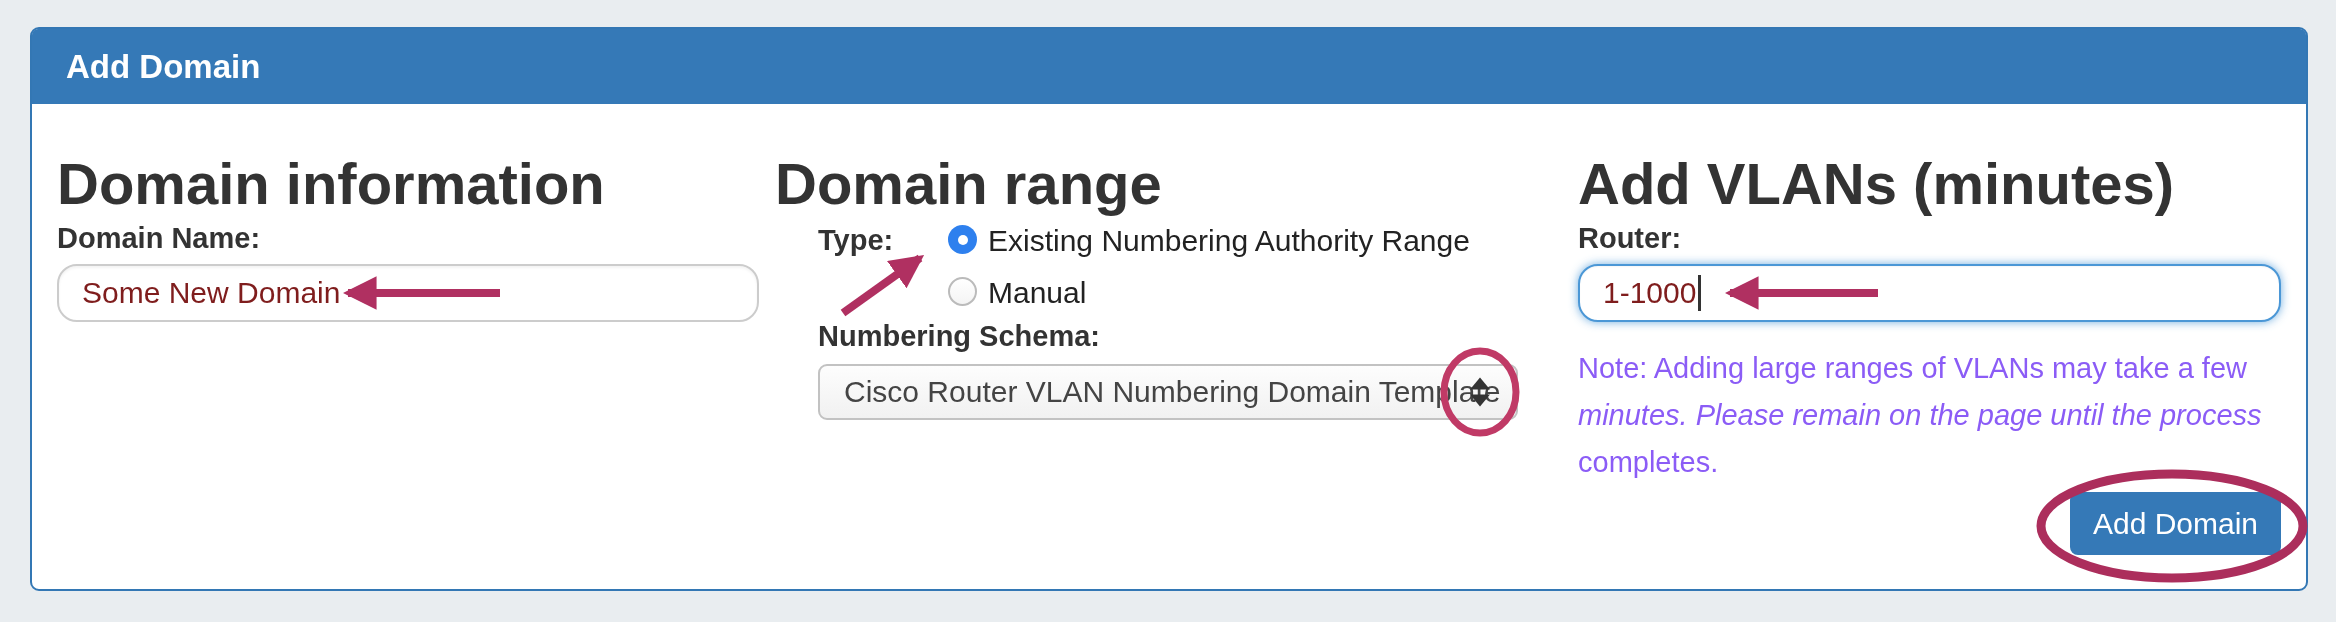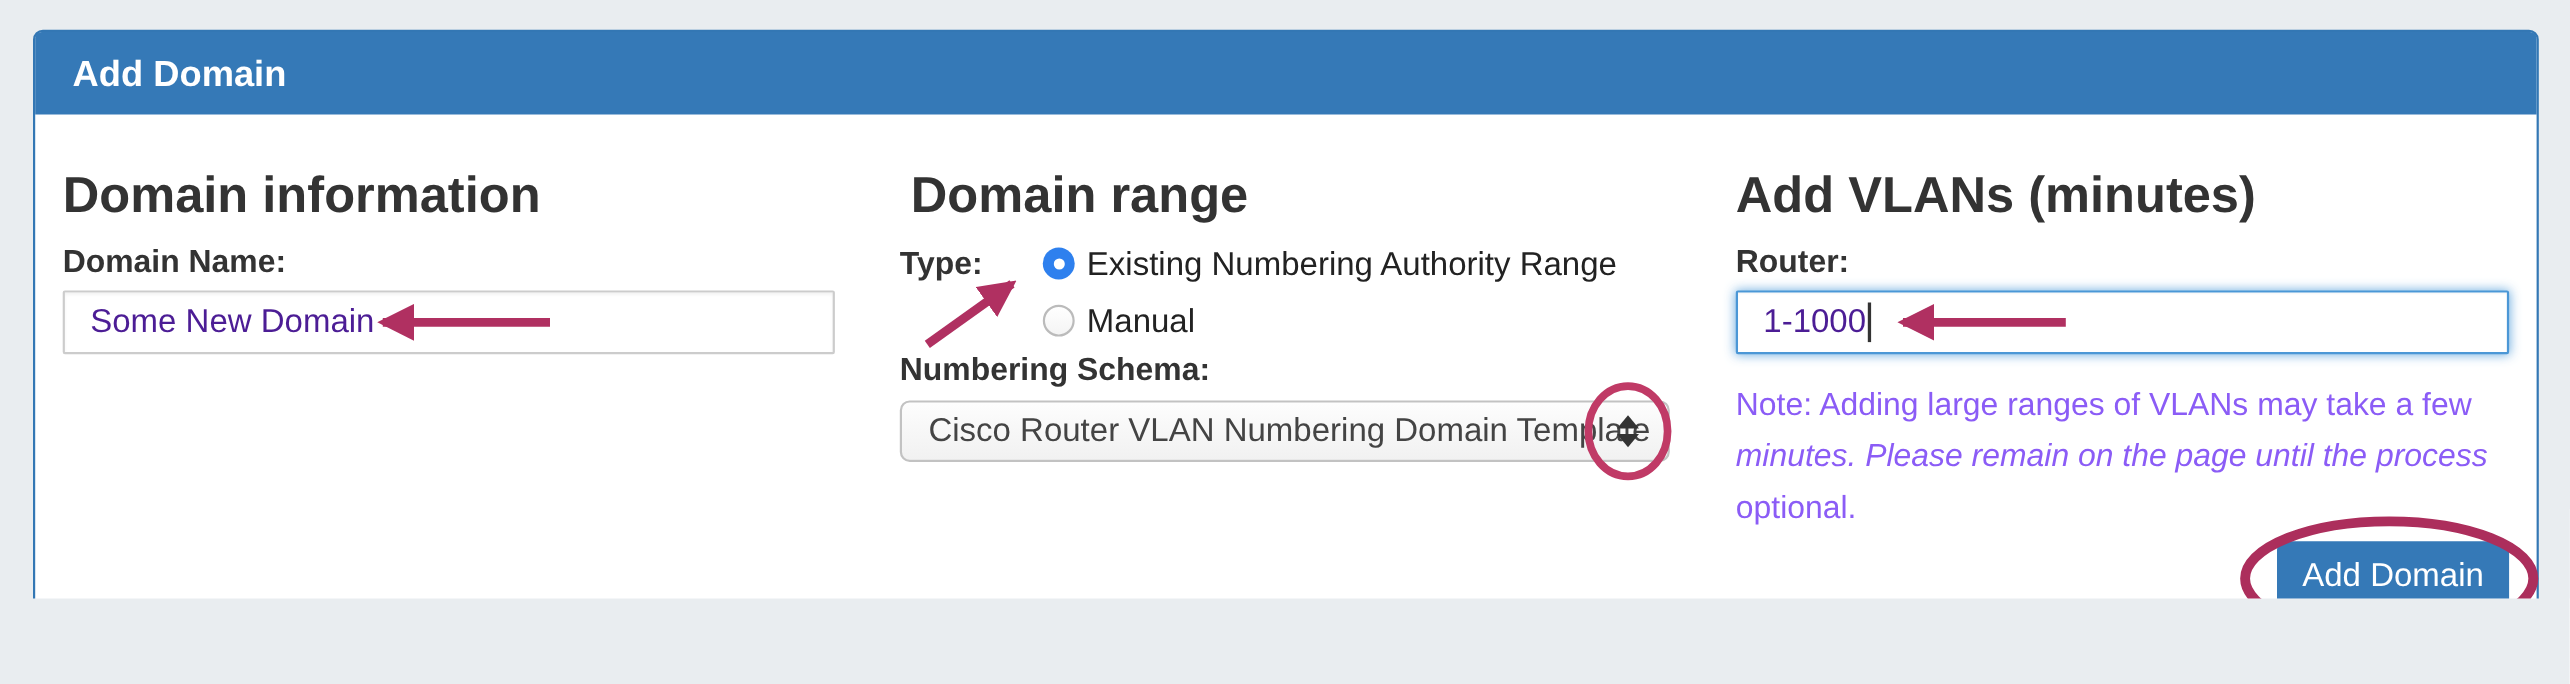--- a/index.html
+++ b/index.html
@@ -4,21 +4,21 @@
 <style>
   html, body { margin: 0; padding: 0; }
   body {
     width: 2336px; height: 622px;
     font-family: "Liberation Sans", sans-serif;
     background: #e9edf0;
     -webkit-font-smoothing: antialiased;
   }
   #page {
     position: relative;
-    width: 2336px; height: 544px;
+    width: 2336px; height: 622px;
     background: #e9edf0;
     overflow: hidden;
   }
   .panel {
     position: absolute; left: 30px; top: 27px;
     width: 2278px; height: 564px;
     background: #ffffff;
     border: 2px solid #3377b4;
     border-radius: 9px;
     box-sizing: border-box;
@@ -29,38 +29,38 @@
     background: #3579b7;
     border-radius: 6px 6px 0 0;
     display: flex; align-items: center;
     padding-left: 34px; box-sizing: border-box;
   }
   .panel-title {
     color: #ffffff; font-size: 33px; font-weight: bold;
   }
   .section-heading {
     position: absolute; top: 150px;
-    font-size: 46px; font-weight: bold; color: #333333;
+    font-size: 58px; font-weight: bold; color: #333333;
     white-space: nowrap;
   }
   .field-label {
     position: absolute;
     font-size: 29px; font-weight: bold; color: #333333;
     white-space: nowrap;
   }
   .text-input {
     position: absolute; height: 58px;
     box-sizing: border-box;
     background: #ffffff;
     border: 2px solid #cccccc;
-    border-radius: 2px;
+    border-radius: 20px;
     box-shadow: inset 0 2px 3px rgba(0,0,0,0.05);
     display: flex; align-items: center;
     padding: 0 23px;
-    font-size: 30px; color: #4c1d95;
+    font-size: 30px; color: #7f1d1d;
     white-space: nowrap;
   }
   .text-input.focused {
     border-color: #4b97d6;
     box-shadow: 0 0 10px rgba(88,160,218,0.85), inset 0 1px 2px rgba(0,0,0,0.04);
   }
   .text-cursor {
     display: inline-block;
     width: 3px; height: 36px;
     background: #333333;
@@ -150,21 +150,21 @@
       <span class="panel-title">Add Domain</span>
     </div>
   </div>
 
   <div class="section-heading" style="left:57px;">Domain information</div>
   <div class="field-label" style="left:57px; top:222px;">Domain Name:</div>
   <div class="text-input" style="left:57px; top:264px; width:702px;">
     <span>Some New Domain</span>
   </div>
 
-  <div class="section-heading" style="left:828px;">Domain range</div>
+  <div class="section-heading" style="left:775px;">Domain range</div>
   <div class="field-label" style="left:818px; top:224px;">Type:</div>
 
   <div class="radio selected" style="top:225px;">
     <span class="radio-dot"></span>
   </div>
   <div class="radio-text" style="top:224px;">Existing Numbering Authority Range</div>
 
   <div class="radio unselected" style="top:277px;"></div>
   <div class="radio-text" style="top:276px;">Manual</div>
 
@@ -179,21 +179,21 @@
 
   <div class="section-heading" style="left:1578px;">Add VLANs (minutes)</div>
   <div class="field-label" style="left:1578px; top:222px;">Router:</div>
   <div class="text-input focused" style="left:1578px; top:264px; width:703px;">
     <span>1-1000</span>
     <span class="text-cursor"></span>
   </div>
 
   <div class="note-line" style="top:352px;">Note: Adding large ranges of VLANs may take a few</div>
   <div class="note-line" style="top:399px;font-style:italic;">minutes. Please remain on the page until the process</div>
-  <div class="note-line" style="top:446px;">optional.</div>
+  <div class="note-line" style="top:446px;">completes.</div>
 
   <button class="primary-button">
     <span>Add Domain</span>
   </button>
 
   <svg id="annotation-overlay" viewBox="0 0 2336 622">
     <defs>
       <marker id="arrowhead" viewBox="0 0 10 10" refX="8.5" refY="5" markerWidth="4.2" markerHeight="4.2" orient="auto" markerUnits="strokeWidth">
         <path d="M 0 0 L 10 5 L 0 10 z" fill="#b03061"></path>
       </marker>

